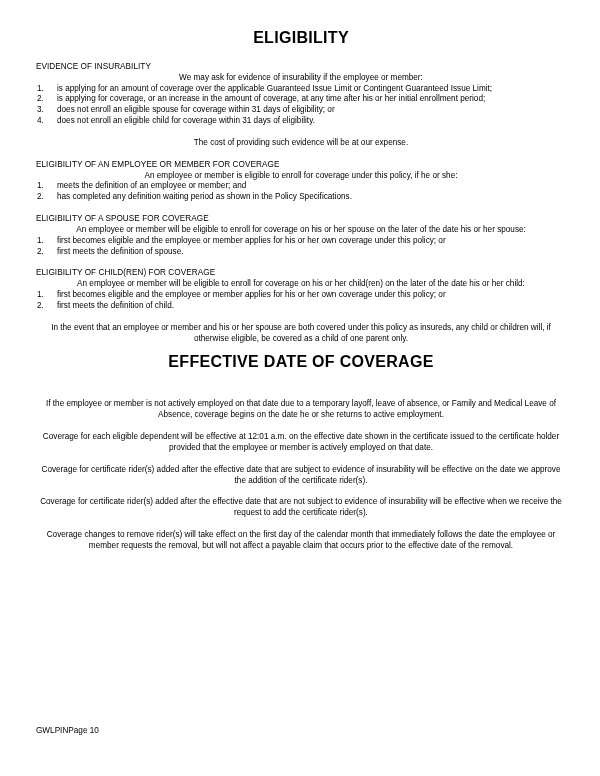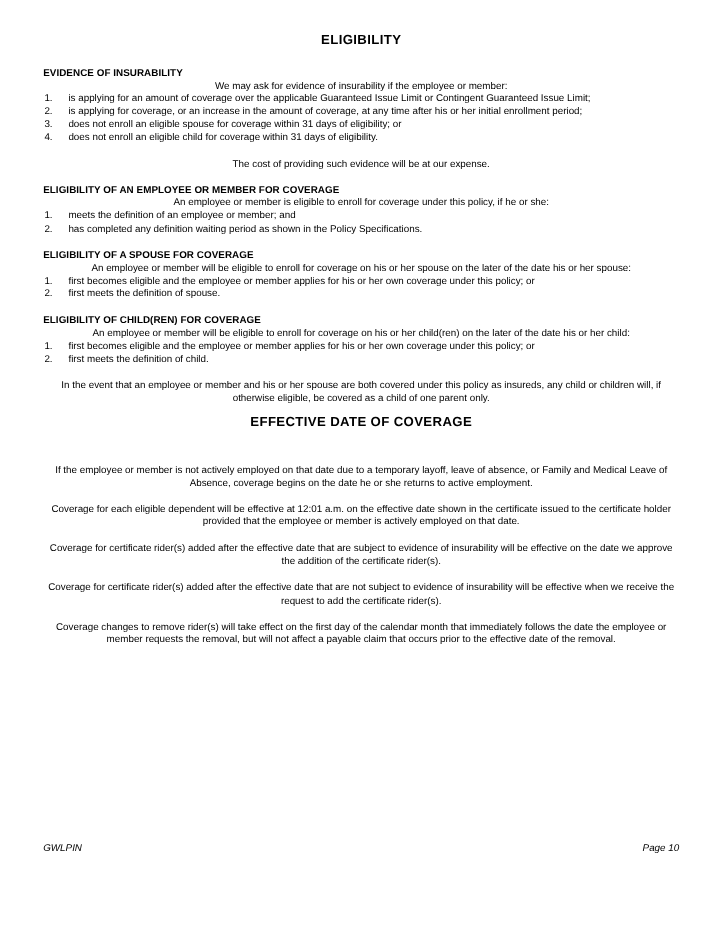--- a/index.html
+++ b/index.html
@@ -24,33 +24,33 @@
     overflow: hidden;
   }
   .content {
     position: absolute;
     left: 36px;
     top: 28px;
     width: 530px;
   }
   .doc-title {
     text-align: center;
-    font-size: 11px;
+    font-size: 16px;
     font-weight: bold;
     letter-spacing: 0.3px;
     margin: 0 0 14px 0;
     line-height: 1.25;
   }
   .doc-title.second {
     margin-top: 8px;
     margin-bottom: 16px;
   }
   .section-heading {
     font-size: 8.2px;
-    font-weight: bold;
+    font-weight: normal;
     letter-spacing: 0.05px;
     margin: 0;
     line-height: 1.32;
   }
   .para {
     font-size: 8.2px;
     line-height: 1.32;
     margin: 0;
     text-align: center;
   }
@@ -76,27 +76,26 @@
     position: absolute;
     left: 1px;
     top: 0;
     width: 16px;
     text-align: left;
   }
   .footer {
     position: absolute;
     left: 36px;
     right: 34px;
-    top: 702px;
+    top: 726px;
     display: flex;
-    justify-content: space-between;
+    justify-content: flex-start;
     align-items: baseline;
     font-size: 8.2px;
     line-height: 1.3;
-    font-style: italic;
   }
 </style>
 </head>
 <body>
 
 <div class="page">
 
   <div class="content">
 
     <h1 class="doc-title">ELIGIBILITY</h1>

